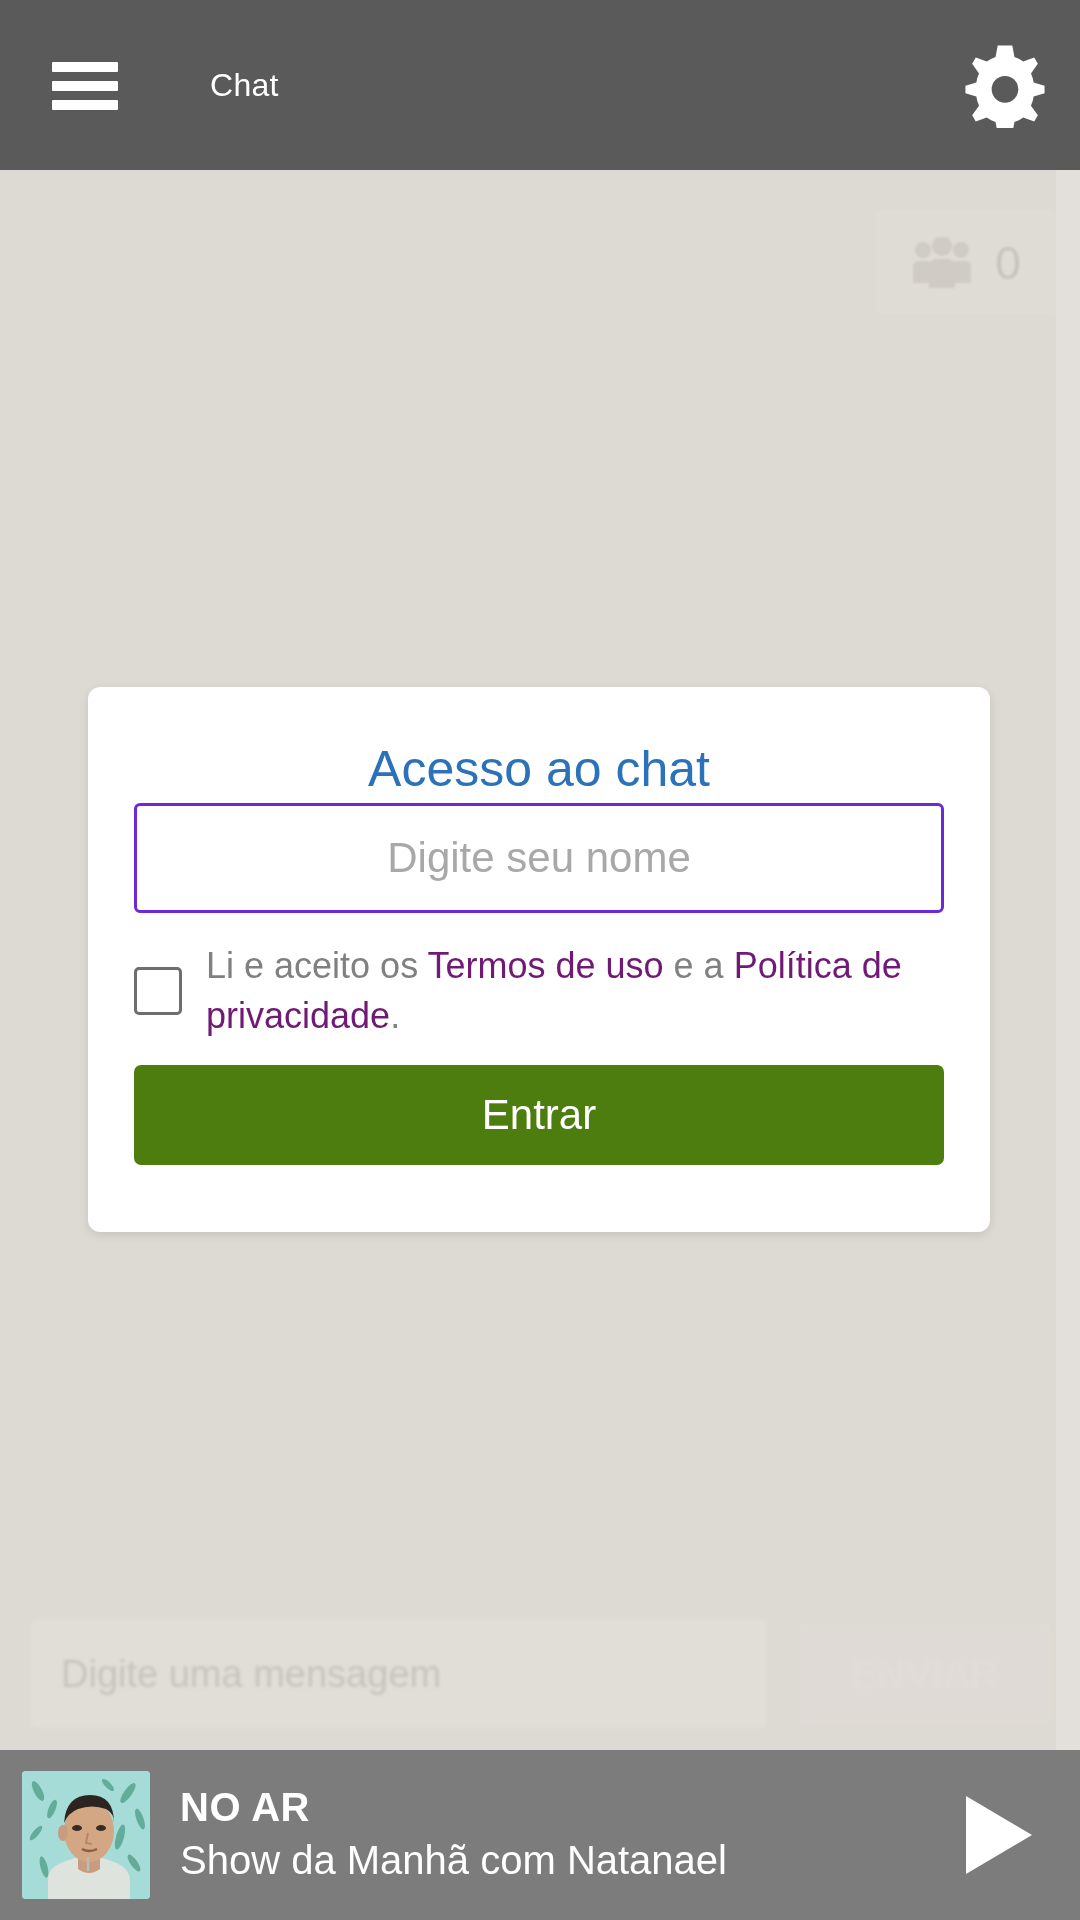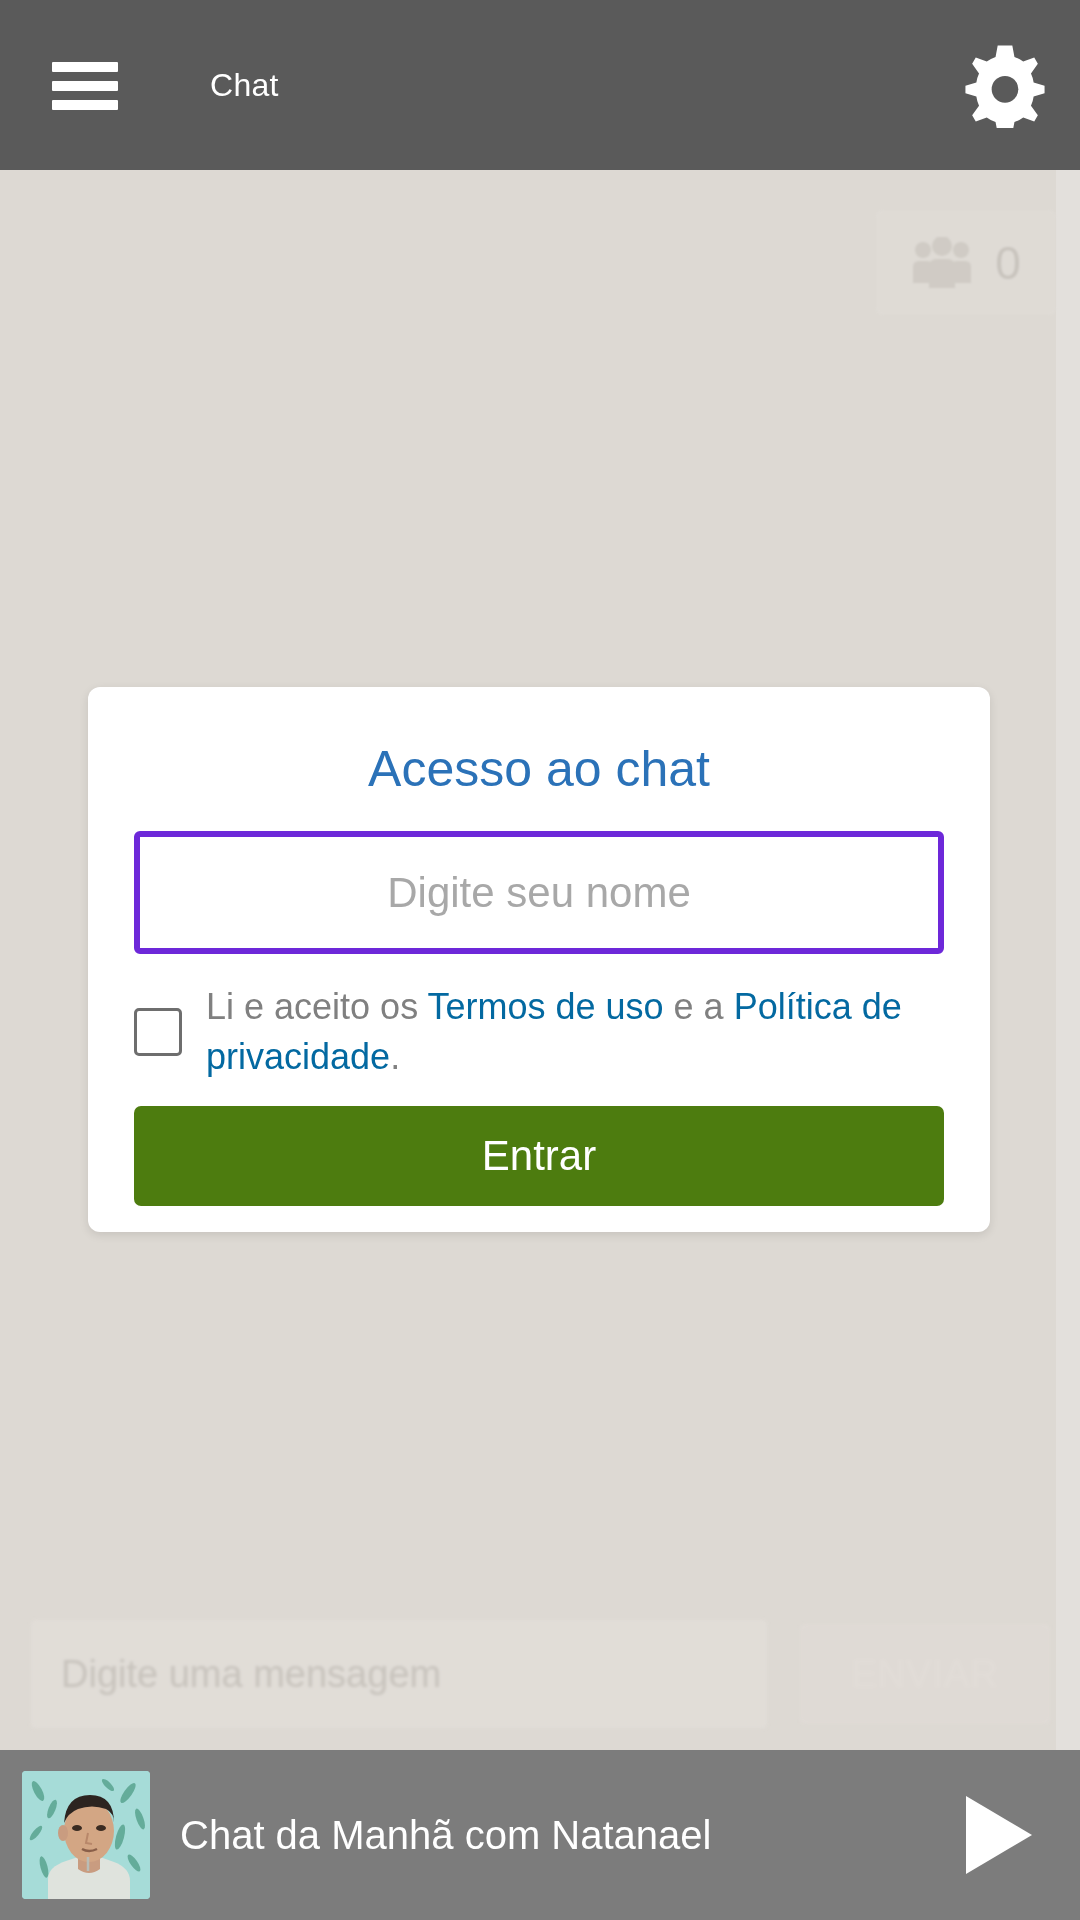--- a/index.html
+++ b/index.html
@@ -168,24 +168,23 @@
   .modal-title {
     margin-top: 32px;
     text-align: center;
     font-size: 50px;
     color: #2b72b8;
     font-weight: 400;
     line-height: 68px;
   }
 
   .name-input {
-    margin-top: 28px;
     width: 810px;
-    height: 123px;
-    border: 6px solid #6d28d9;
+    height: 110px;
+    border: 3px solid #6d28d9;
     border-radius: 6px;
     background: #ffffff;
     font-size: 42px;
     color: #a8a8a8;
     text-align: center;
     font-family: "Liberation Sans", sans-serif;
     outline: none;
     display: block;
   }
   .name-input::placeholder { color: #a8a8a8; opacity: 1; }
@@ -206,21 +205,21 @@
     cursor: pointer;
     margin-right: 24px;
   }
   .terms-text {
     font-size: 36px;
     line-height: 50px;
     color: #808080;
     max-width: 730px;
   }
   .terms-text a {
-    color: #0369a1;
+    color: #701a75;
     text-decoration: none;
     cursor: pointer;
   }
 
   .entrar-btn {
     margin-top: 24px;
     width: 810px;
     height: 100px;
     background: #4d7c0f;
     border: none;
@@ -370,21 +369,22 @@
         <ellipse cx="41" cy="62" rx="5" ry="8" fill="#c99c80"></ellipse>
         <ellipse cx="55" cy="57" rx="5" ry="3" fill="#3a2b22"></ellipse>
         <ellipse cx="79" cy="57" rx="5" ry="3" fill="#3a2b22"></ellipse>
         <path d="M60 78 Q67 82 75 78" stroke="#8a5f49" stroke-width="2.5" fill="none"></path>
         <path d="M66 62 L64 72 L70 73" stroke="#b8876a" stroke-width="2" fill="none"></path>
         <path d="M66 86 L66 100" stroke="#b9bdb7" stroke-width="2.5" fill="none"></path>
       </svg>
     </div>
 
     <div class="player-text">
-      <div class="player-show">Chat da Manhã com Natanael</div>
+      <div class="player-live">NO AR</div>
+      <div class="player-show">Show da Manhã com Natanael</div>
     </div>
 
     <div class="play-btn">
       <svg viewBox="0 0 72 82" xmlns="http://www.w3.org/2000/svg" aria-hidden="true">
         <polygon points="4,2 70,41 4,80" fill="#ffffff"></polygon>
       </svg>
     </div>
   </div>
 
 </div>

